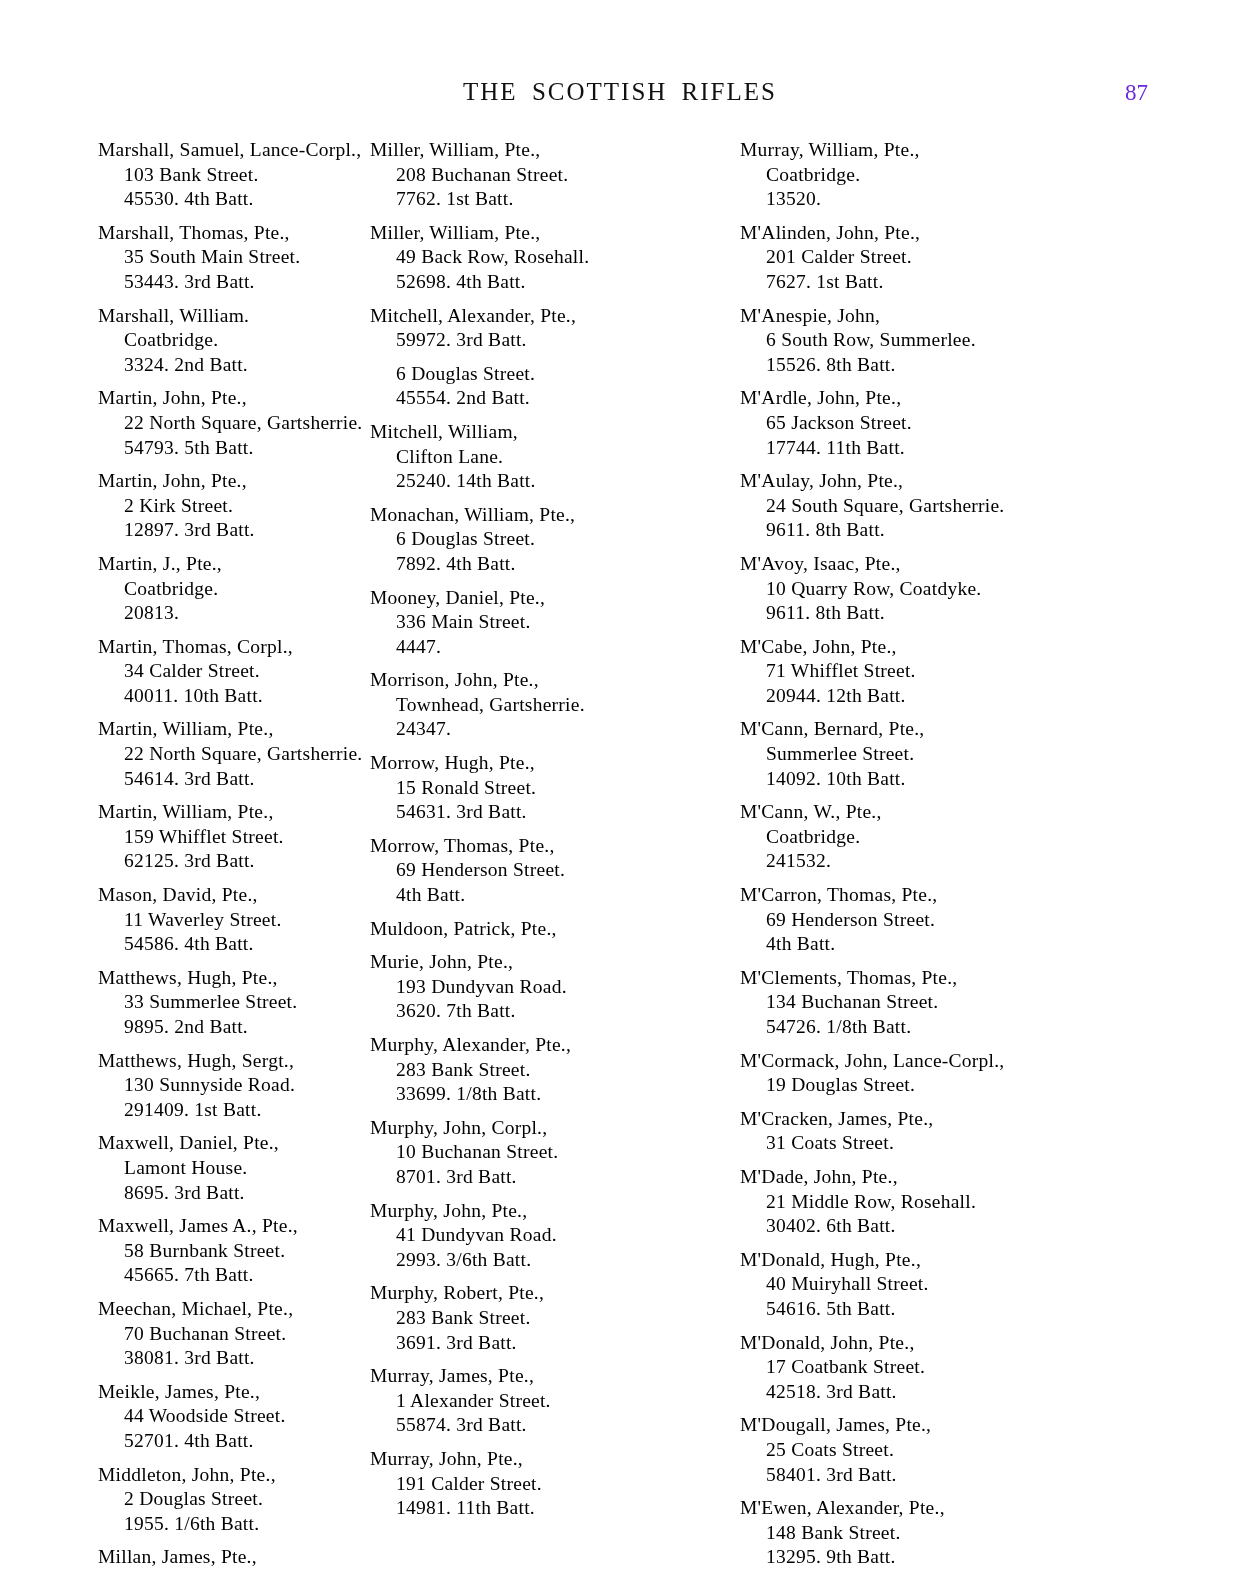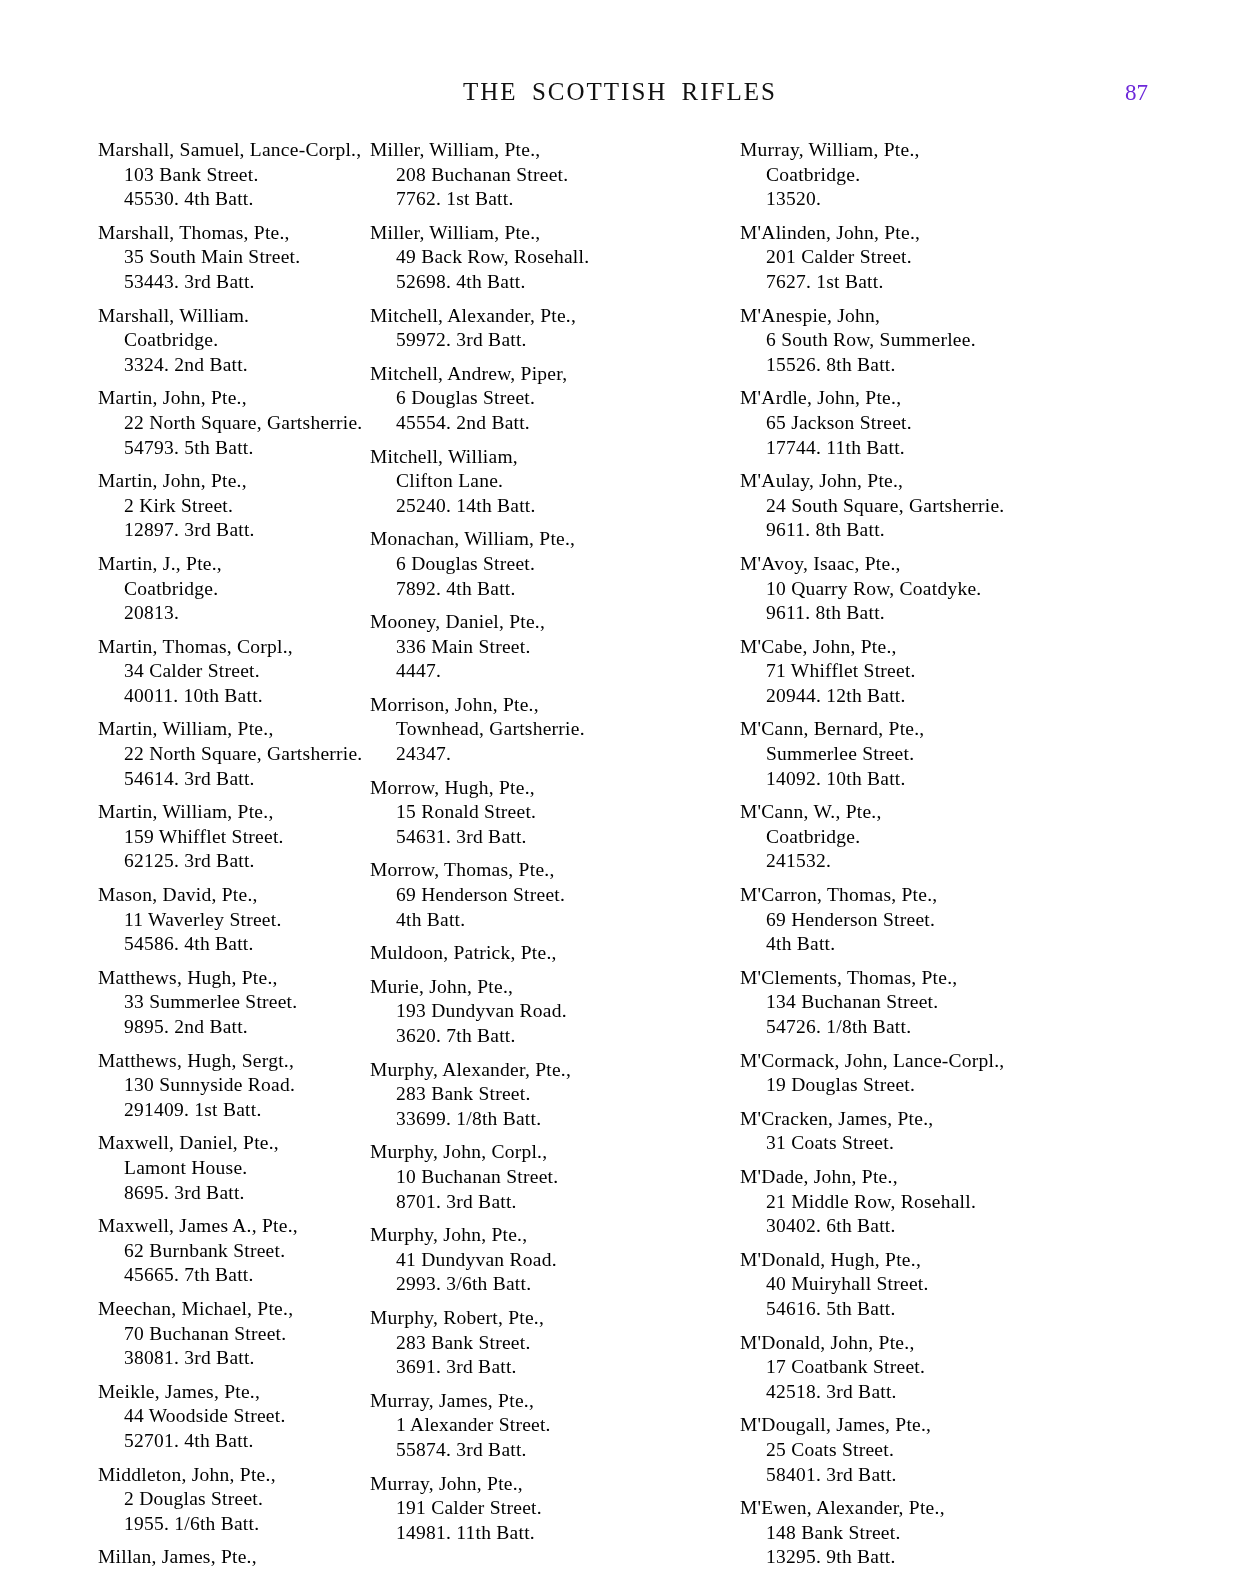--- a/index.html
+++ b/index.html
@@ -155,21 +155,21 @@
           <div class="line indent">130 Sunnyside Road.</div>
           <div class="line indent">291409.   1st Batt.</div>
         </div>
         <div class="entry">
           <div class="line name">Maxwell, Daniel, Pte.,</div>
           <div class="line indent">Lamont House.</div>
           <div class="line indent">8695.   3rd Batt.</div>
         </div>
         <div class="entry">
           <div class="line name">Maxwell, James A., Pte.,</div>
-          <div class="line indent">62 Burnbank Street.</div>
+          <div class="line indent">58 Burnbank Street.</div>
           <div class="line indent">45665.   7th Batt.</div>
         </div>
         <div class="entry">
           <div class="line name">Meechan, Michael, Pte.,</div>
           <div class="line indent">70 Buchanan Street.</div>
           <div class="line indent">38081.   3rd Batt.</div>
         </div>
         <div class="entry">
           <div class="line name">Meikle, James, Pte.,</div>
           <div class="line indent">44 Woodside Street.</div>
@@ -194,21 +194,20 @@
         <div class="entry">
           <div class="line name">Miller, William, Pte.,</div>
           <div class="line indent">49 Back Row, Rosehall.</div>
           <div class="line indent">52698.   4th Batt.</div>
         </div>
         <div class="entry">
           <div class="line name">Mitchell, Alexander, Pte.,</div>
           <div class="line indent">59972.   3rd Batt.</div>
         </div>
         <div class="entry">
-          <div class="line name">Mitchell, Andrew, Piper,</div>
           <div class="line indent">6 Douglas Street.</div>
           <div class="line indent">45554.   2nd Batt.</div>
         </div>
         <div class="entry">
           <div class="line name">Mitchell, William,</div>
           <div class="line indent">Clifton Lane.</div>
           <div class="line indent">25240.   14th Batt.</div>
         </div>
         <div class="entry">
           <div class="line name">Monachan, William, Pte.,</div>

